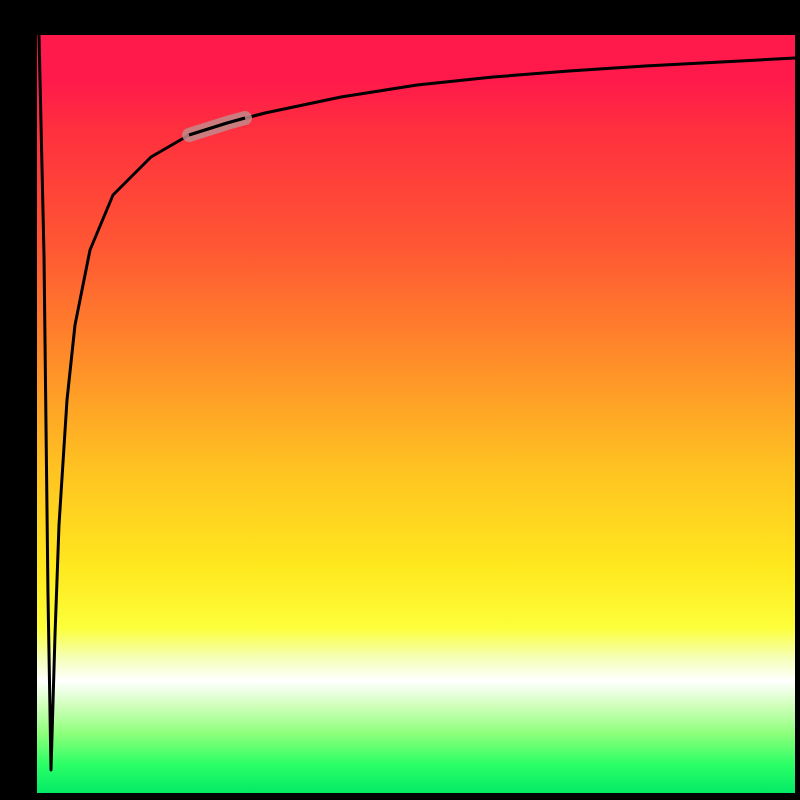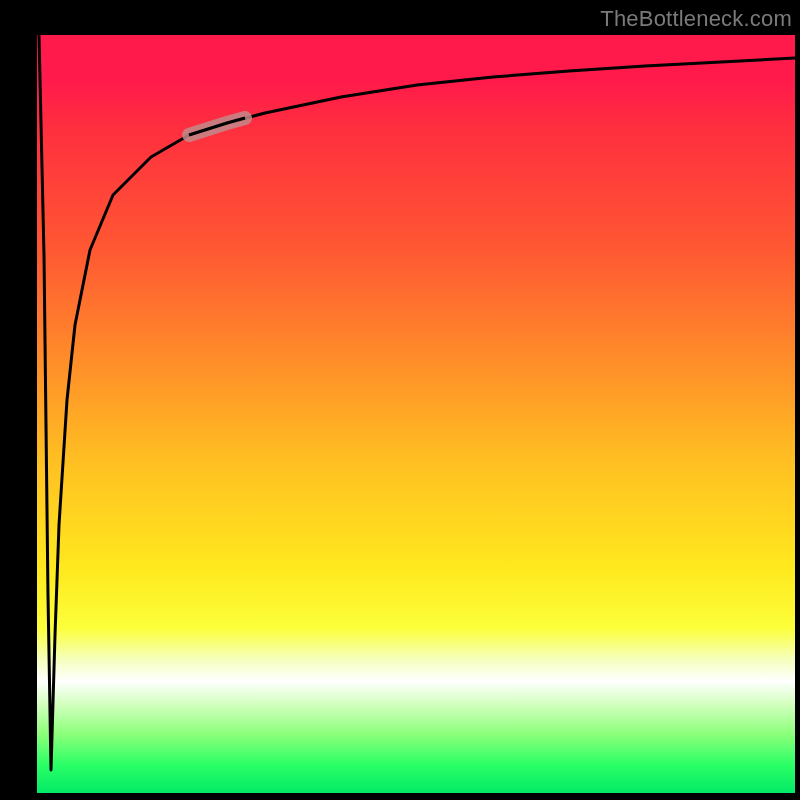--- a/index.html
+++ b/index.html
@@ -100,15 +100,14 @@
              L 610 31
              L 686 27
              L 760 23" fill="none" stroke="#000" stroke-width="3" stroke-linejoin="round"></path>
     <path d="M 154 100 L 192 88 L 210 83" fill="none" stroke="#c28a8a" stroke-width="14" stroke-linecap="round" opacity="0.85"></path>
     <path d="M 154 100 L 192 88 L 210 83" fill="none" stroke="#000" stroke-width="3"></path>
   </svg>
 
   <div class="axis-left"></div>
   <div class="axis-bottom"></div>
 
-  <div class="watermark">TheBottleneck.com</div>
 
 </div>
 
 </body></html>

